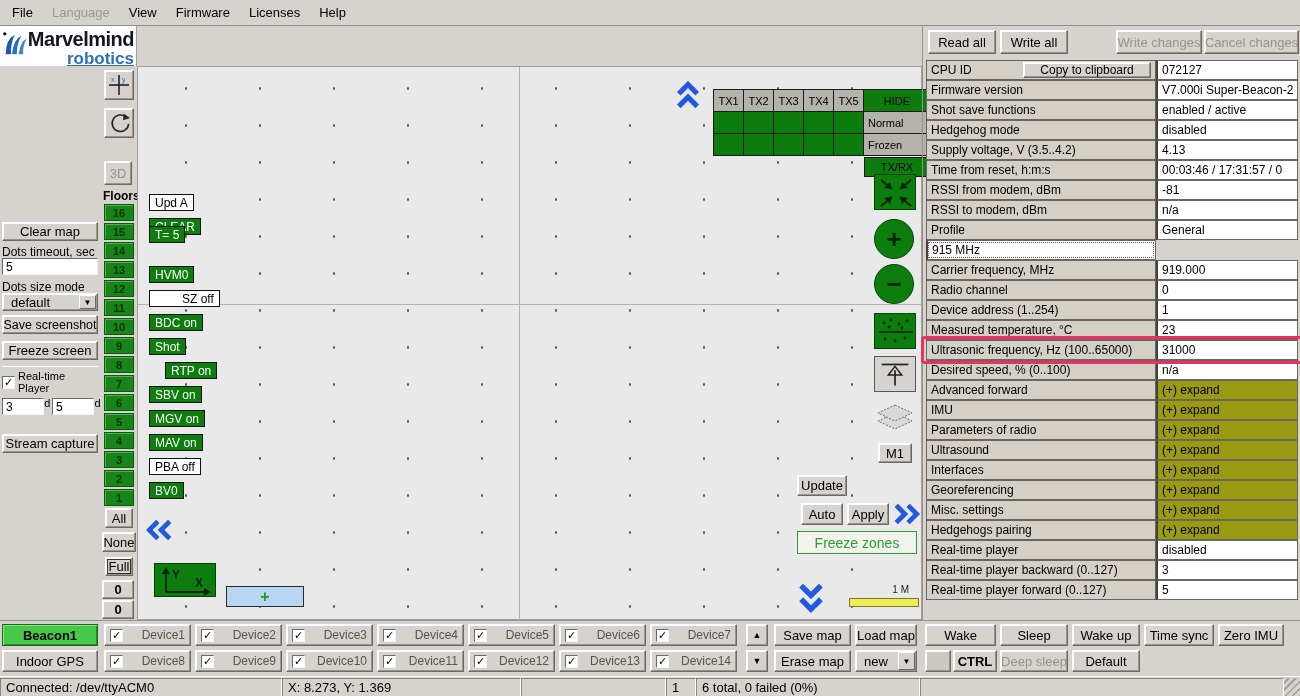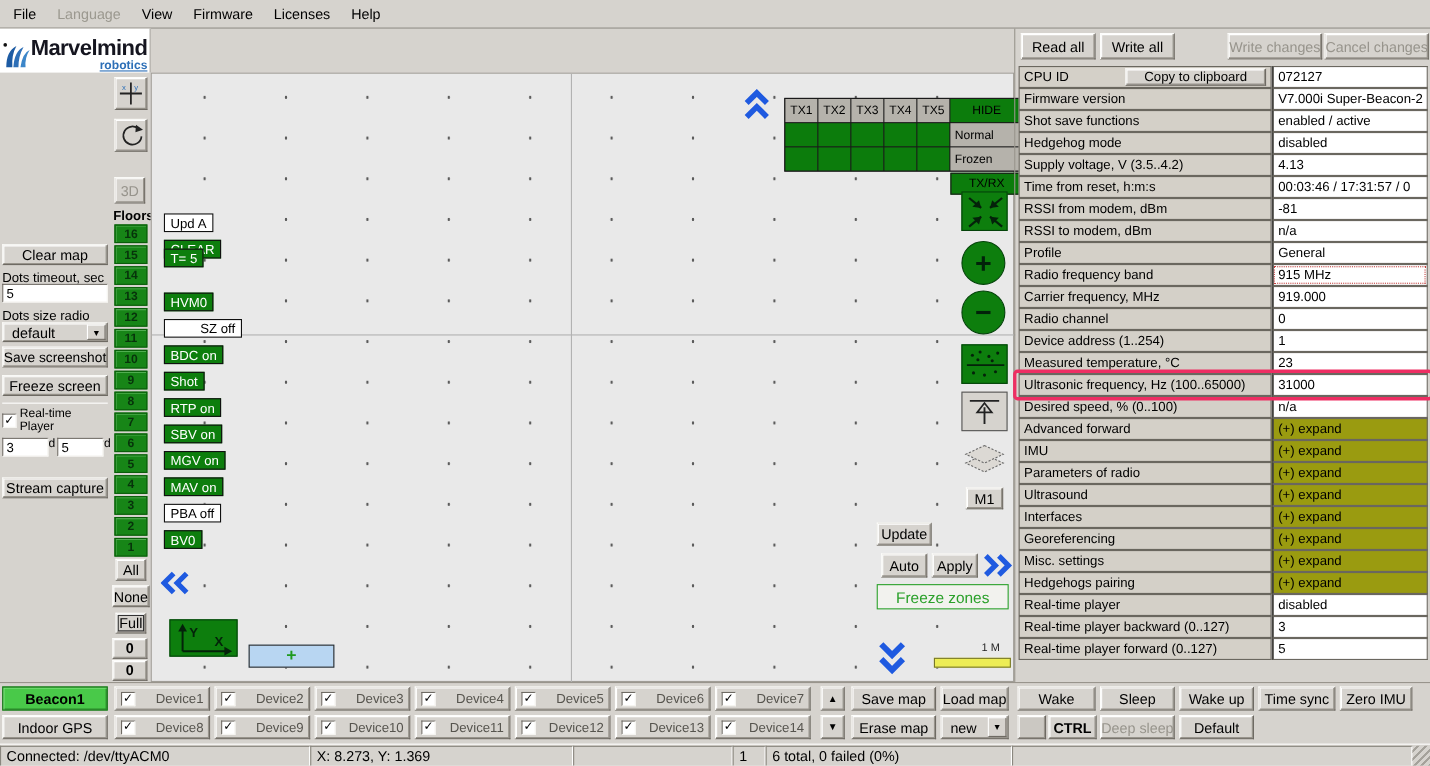--- a/index.html
+++ b/index.html
@@ -8,24 +8,24 @@
 #app{position:relative;width:1300px;height:696px;background:#d6d3ce}
 .abs{position:absolute}
 .btn3d{background:#d6d3ce;border:1px solid #6e6a63;border-top-color:#fdfdfb;border-left-color:#fdfdfb;box-shadow:inset -1px -1px 0 #98948c,inset 1px 1px 0 #fff;display:flex;align-items:center;justify-content:center;cursor:default;font-size:13px;white-space:nowrap}
 .btn3d.disabled{color:#97948c}
 .sunkfield{background:#fff;border:1px solid;border-color:#6e6a63 #f5f4f0 #f5f4f0 #6e6a63;font-family:inherit;font-size:12px;padding:0 3px}
 
 .menubar{left:0;top:0;width:1300px;height:26px;display:flex;align-items:center;gap:15px;padding-left:10px;border-bottom:1px solid #928f88;font-size:13px;position:absolute}
 .menu-item{padding:2px 2px}
 .menu-item.disabled{color:#9b988f}
 
-.logo{position:absolute;left:0;top:26px;width:137px;height:40px;background:#fff;display:flex;align-items:flex-end;padding:3px 2px 0 2px;border-right:1px solid #a3a099}
+.logo{position:absolute;left:0;top:26px;width:137px;height:40px;background:#fff;display:flex;align-items:flex-start;padding:3px 2px 0 2px;border-right:1px solid #a3a099}
 .logo-text{line-height:1}
 .logo-title{font-size:20px;font-weight:bold;color:#15151f;letter-spacing:-.5px}
-.logo-sub{display:block;text-align:right;font-size:11px;font-weight:bold;color:#2d6fb7;text-decoration:underline;margin-top:1px}
+.logo-sub{display:block;text-align:right;font-size:17px;font-weight:bold;color:#2d6fb7;text-decoration:underline;margin-top:1px}
 
 .lpanel{position:absolute;left:0;top:66px;width:100px;height:554px}
 .lbl{font-size:12px;padding-left:2px}
 
 .floorbtn{width:30px;height:17px;display:flex;align-items:center;justify-content:center;font-size:11px;font-weight:bold;color:#07330b;background:#178517;border:1px solid #0a5c0a;box-shadow:inset 1px 1px 0 #50ae50}
 
 .map{position:absolute;left:137px;top:66px;width:785px;height:554px;background-color:#e9e9e9;background-image:radial-gradient(circle,#5a5a5a 1px,transparent 1.4px);background-size:74px 37px;background-position:11px 3px;border:1px solid #a09d96}
 .vline{position:absolute;left:381px;top:0;width:1px;height:554px;background:#b2b2b2}
 .hline{position:absolute;left:0;top:237px;width:785px;height:1px;background:#b2b2b2}
 .mapbtn{position:absolute;left:11px;height:17px;padding:0 5px;display:flex;align-items:center;border:1.5px solid #101010;font-size:12px;white-space:nowrap}
@@ -96,21 +96,21 @@
     <div class="logo-text">
       <span class="logo-title">Marvelmind</span>
       <span class="logo-sub">robotics</span>
     </div>
   </div>
 
   <div class="lpanel">
     <div class="btn3d abs" style="left:2px;top:156px;width:96px;height:19px">Clear map</div>
     <div class="lbl abs" style="left:0;top:179px">Dots timeout, sec</div>
     <input class="sunkfield abs" style="left: 2px; top: 192px; width: 96px; height: 17px;" readonly="" value="5">
-    <div class="lbl abs" style="left:0;top:214px">Dots size radio</div>
+    <div class="lbl abs" style="left:0;top:214px">Dots size mode</div>
     <div class="btn3d drop abs" style="left:2px;top:227px;width:96px;height:18px">
       <span class="dtext">default</span>
       <span class="droparrow">▼</span>
     </div>
     <div class="btn3d abs" style="left:2px;top:249px;width:96px;height:19px;font-size:12.5px">Save screenshot</div>
     <div class="btn3d abs" style="left:2px;top:275px;width:96px;height:19px">Freeze screen</div>
     <div class="abs" style="left:2px;top:300px;width:96px;height:56px;border-top:1px solid #fff">
       <div style="display:flex;align-items:center;gap:3px;margin-top:3px">
         <span class="chk">✓</span>
         <span style="font-size:11px">Real-time Player</span>
@@ -172,21 +172,21 @@
     <div class="hline"></div>
 
     <div id="maptools">
         <div class="mapbtn white" style="top: 127px;">Upd A</div>
         <div class="mapbtn green" style="top: 151px;">CLEAR</div>
         <div class="mapbtn green" style="top: 159px;">T= 5</div>
         <div class="mapbtn green" style="top: 199px;">HVM0</div>
         <div class="mapbtn white" style="top: 223px; padding-left: 32px;">SZ off</div>
         <div class="mapbtn green" style="top: 247px;">BDC on</div>
         <div class="mapbtn green" style="top: 271px;">Shot</div>
-        <div class="mapbtn green" style="top: 295px;">RTP on</div>
+        <div class="mapbtn green" style="top: 295px; margin-left: 16px;">RTP on</div>
         <div class="mapbtn green" style="top: 319px;">SBV on</div>
         <div class="mapbtn green" style="top: 343px;">MGV on</div>
         <div class="mapbtn green" style="top: 367px;">MAV on</div>
         <div class="mapbtn white" style="top: 391px;">PBA off</div>
         <div class="mapbtn green" style="top: 415px;">BV0</div>
       </div>
 
     <svg class="abs chevblue" style="left:536px;top:14px" width="28" height="30" viewBox="0 0 24 26">
       <path d="M4 11 L12 3 L20 11" fill="none" stroke="#1f5ae0" stroke-width="4.4"></path>
       <path d="M4 22 L12 14 L20 22" fill="none" stroke="#1f5ae0" stroke-width="4.4"></path>
@@ -331,21 +331,20 @@
         </div>
         <div class="prow">
           <div class="pcell plabel">RSSI to modem, dBm</div>
           <div class="pcell pvalue">n/a</div>
         </div>
         <div class="prow">
           <div class="pcell plabel">Profile</div>
           <div class="pcell pvalue">General</div>
         </div>
         <div class="prow">
-          <div class="pcell plabel">Radio frequency band</div>
           <div class="pcell pvalue focus">915 MHz</div>
         </div>
         <div class="prow">
           <div class="pcell plabel">Carrier frequency, MHz</div>
           <div class="pcell pvalue">919.000</div>
         </div>
         <div class="prow">
           <div class="pcell plabel">Radio channel</div>
           <div class="pcell pvalue">0</div>
         </div>

